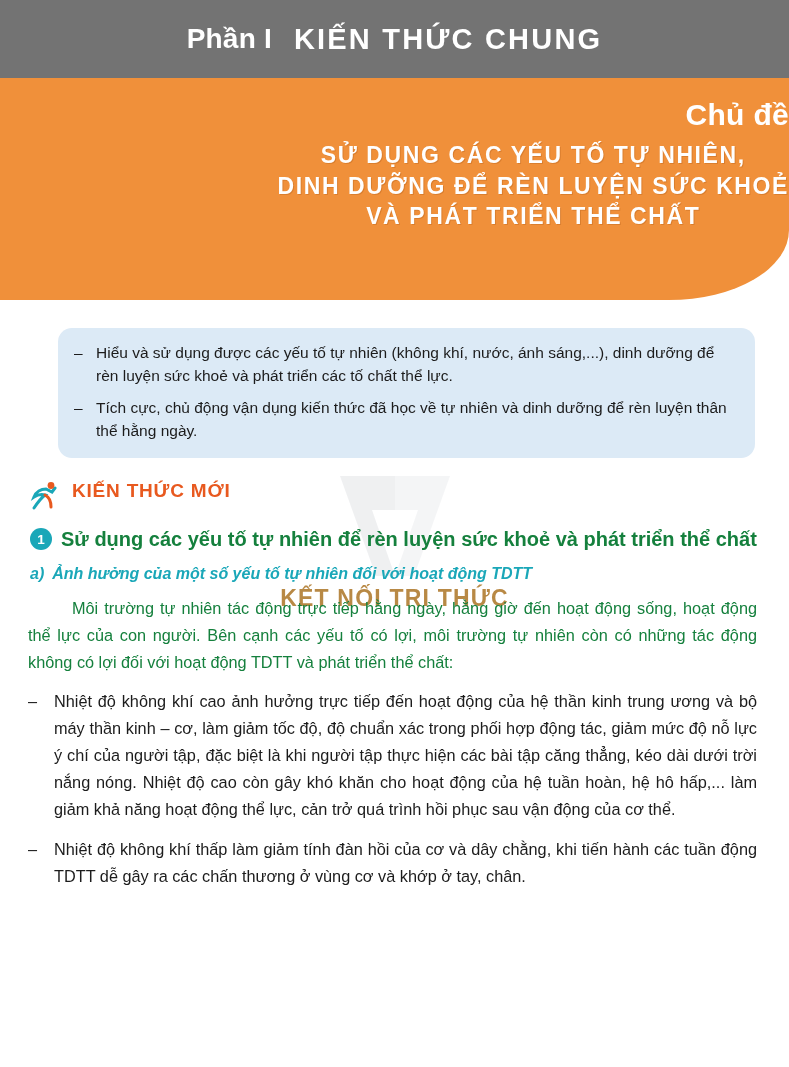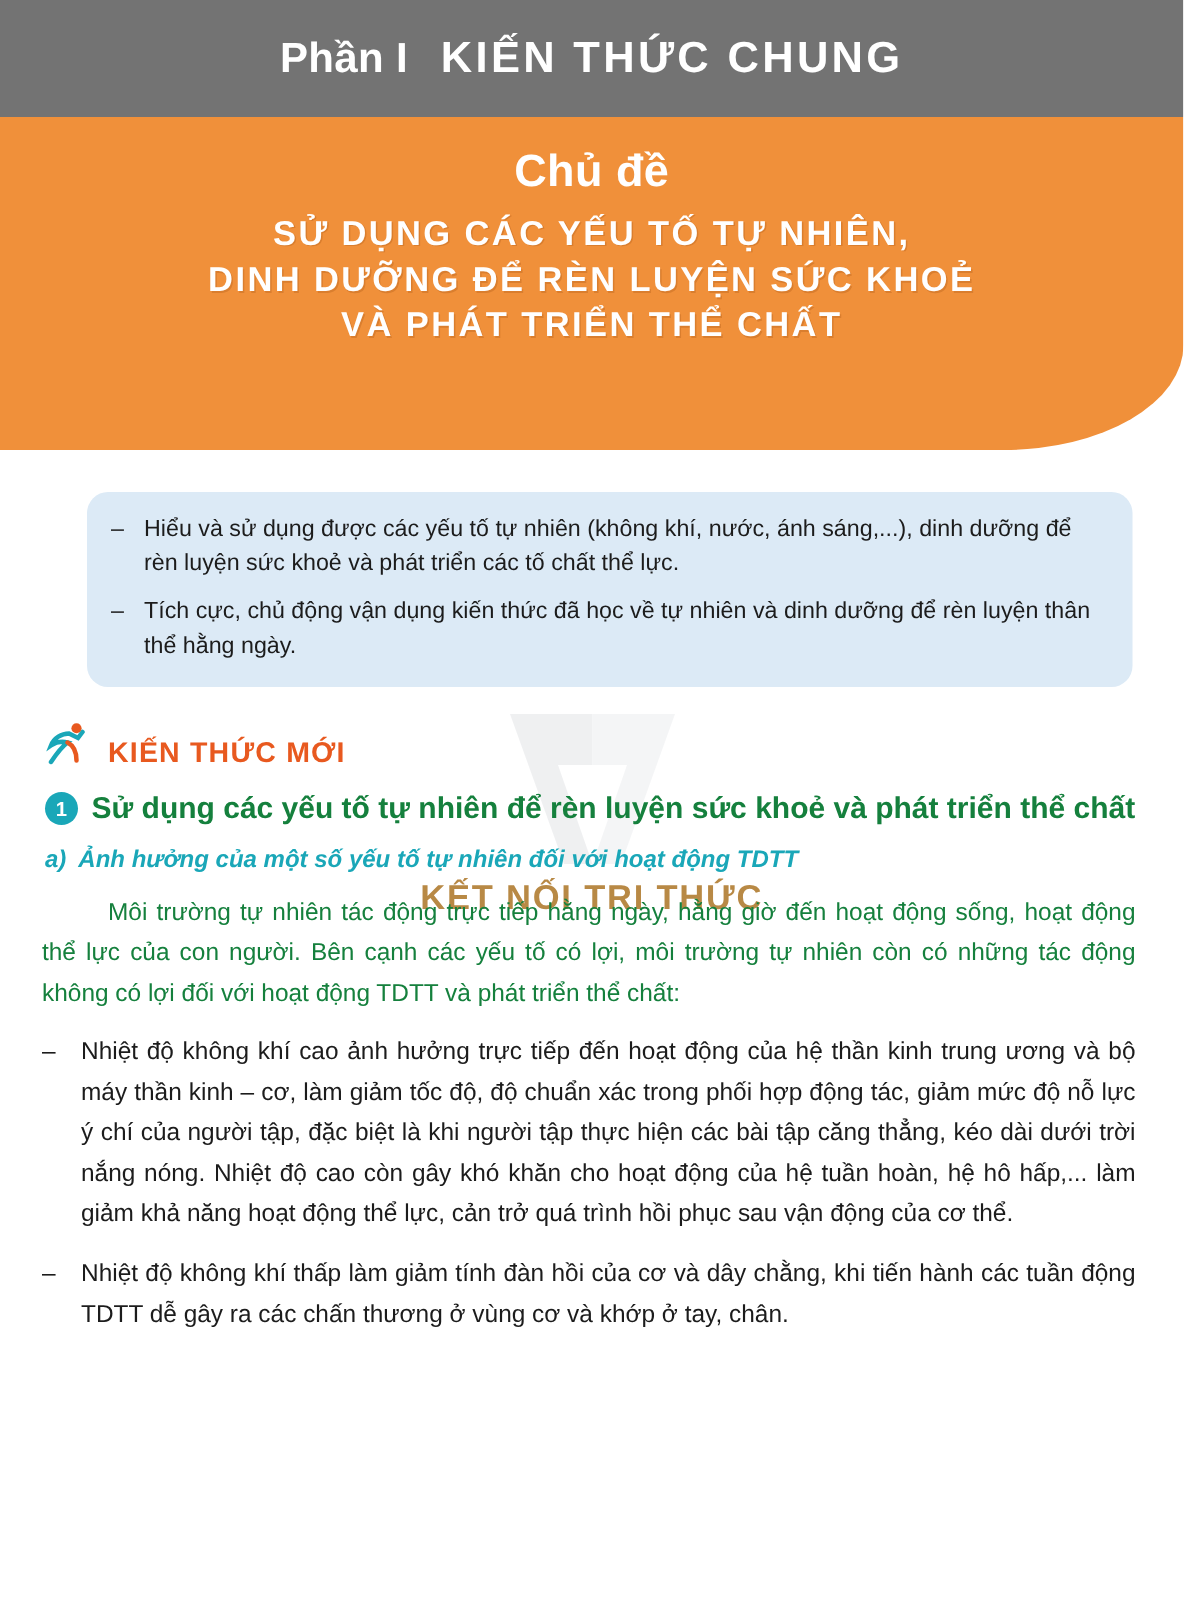--- a/index.html
+++ b/index.html
@@ -57,21 +57,21 @@
     background: #f0903a;
     border-bottom-right-radius: 120px 70px;
   }
   .orange-inner {
     position: absolute;
     left: 0; top: 0;
     width: 789px;
     height: 264px;
     display: flex;
     flex-direction: column;
-    align-items: center;
+    align-items: flex-end;
     justify-content: flex-start;
     padding-top: 20px;
   }
   .chu-de {
     color: #ffffff;
     font-size: 30px;
     font-weight: bold;
     margin-bottom: 8px;
     letter-spacing: 0.3px;
   }
@@ -146,21 +146,21 @@
     gap: 10px;
     color: #1c1c1c;
     font-size: 15.5px;
     line-height: 1.48;
   }
   .goal-item + .goal-item { margin-top: 9px; }
   .goal-dash { flex: 0 0 12px; color: #1c1c1c; }
 
   .knowledge-head {
     display: flex;
-    align-items: flex-end;
+    align-items: flex-start;
     gap: 10px;
     margin-top: 22px;
     margin-bottom: 14px;
   }
   .runner-icon { width: 34px; height: 34px; flex: 0 0 34px; }
   .knowledge-title {
     color: #e8591f;
     font-size: 19px;
     font-weight: bold;
     letter-spacing: 0.8px;

